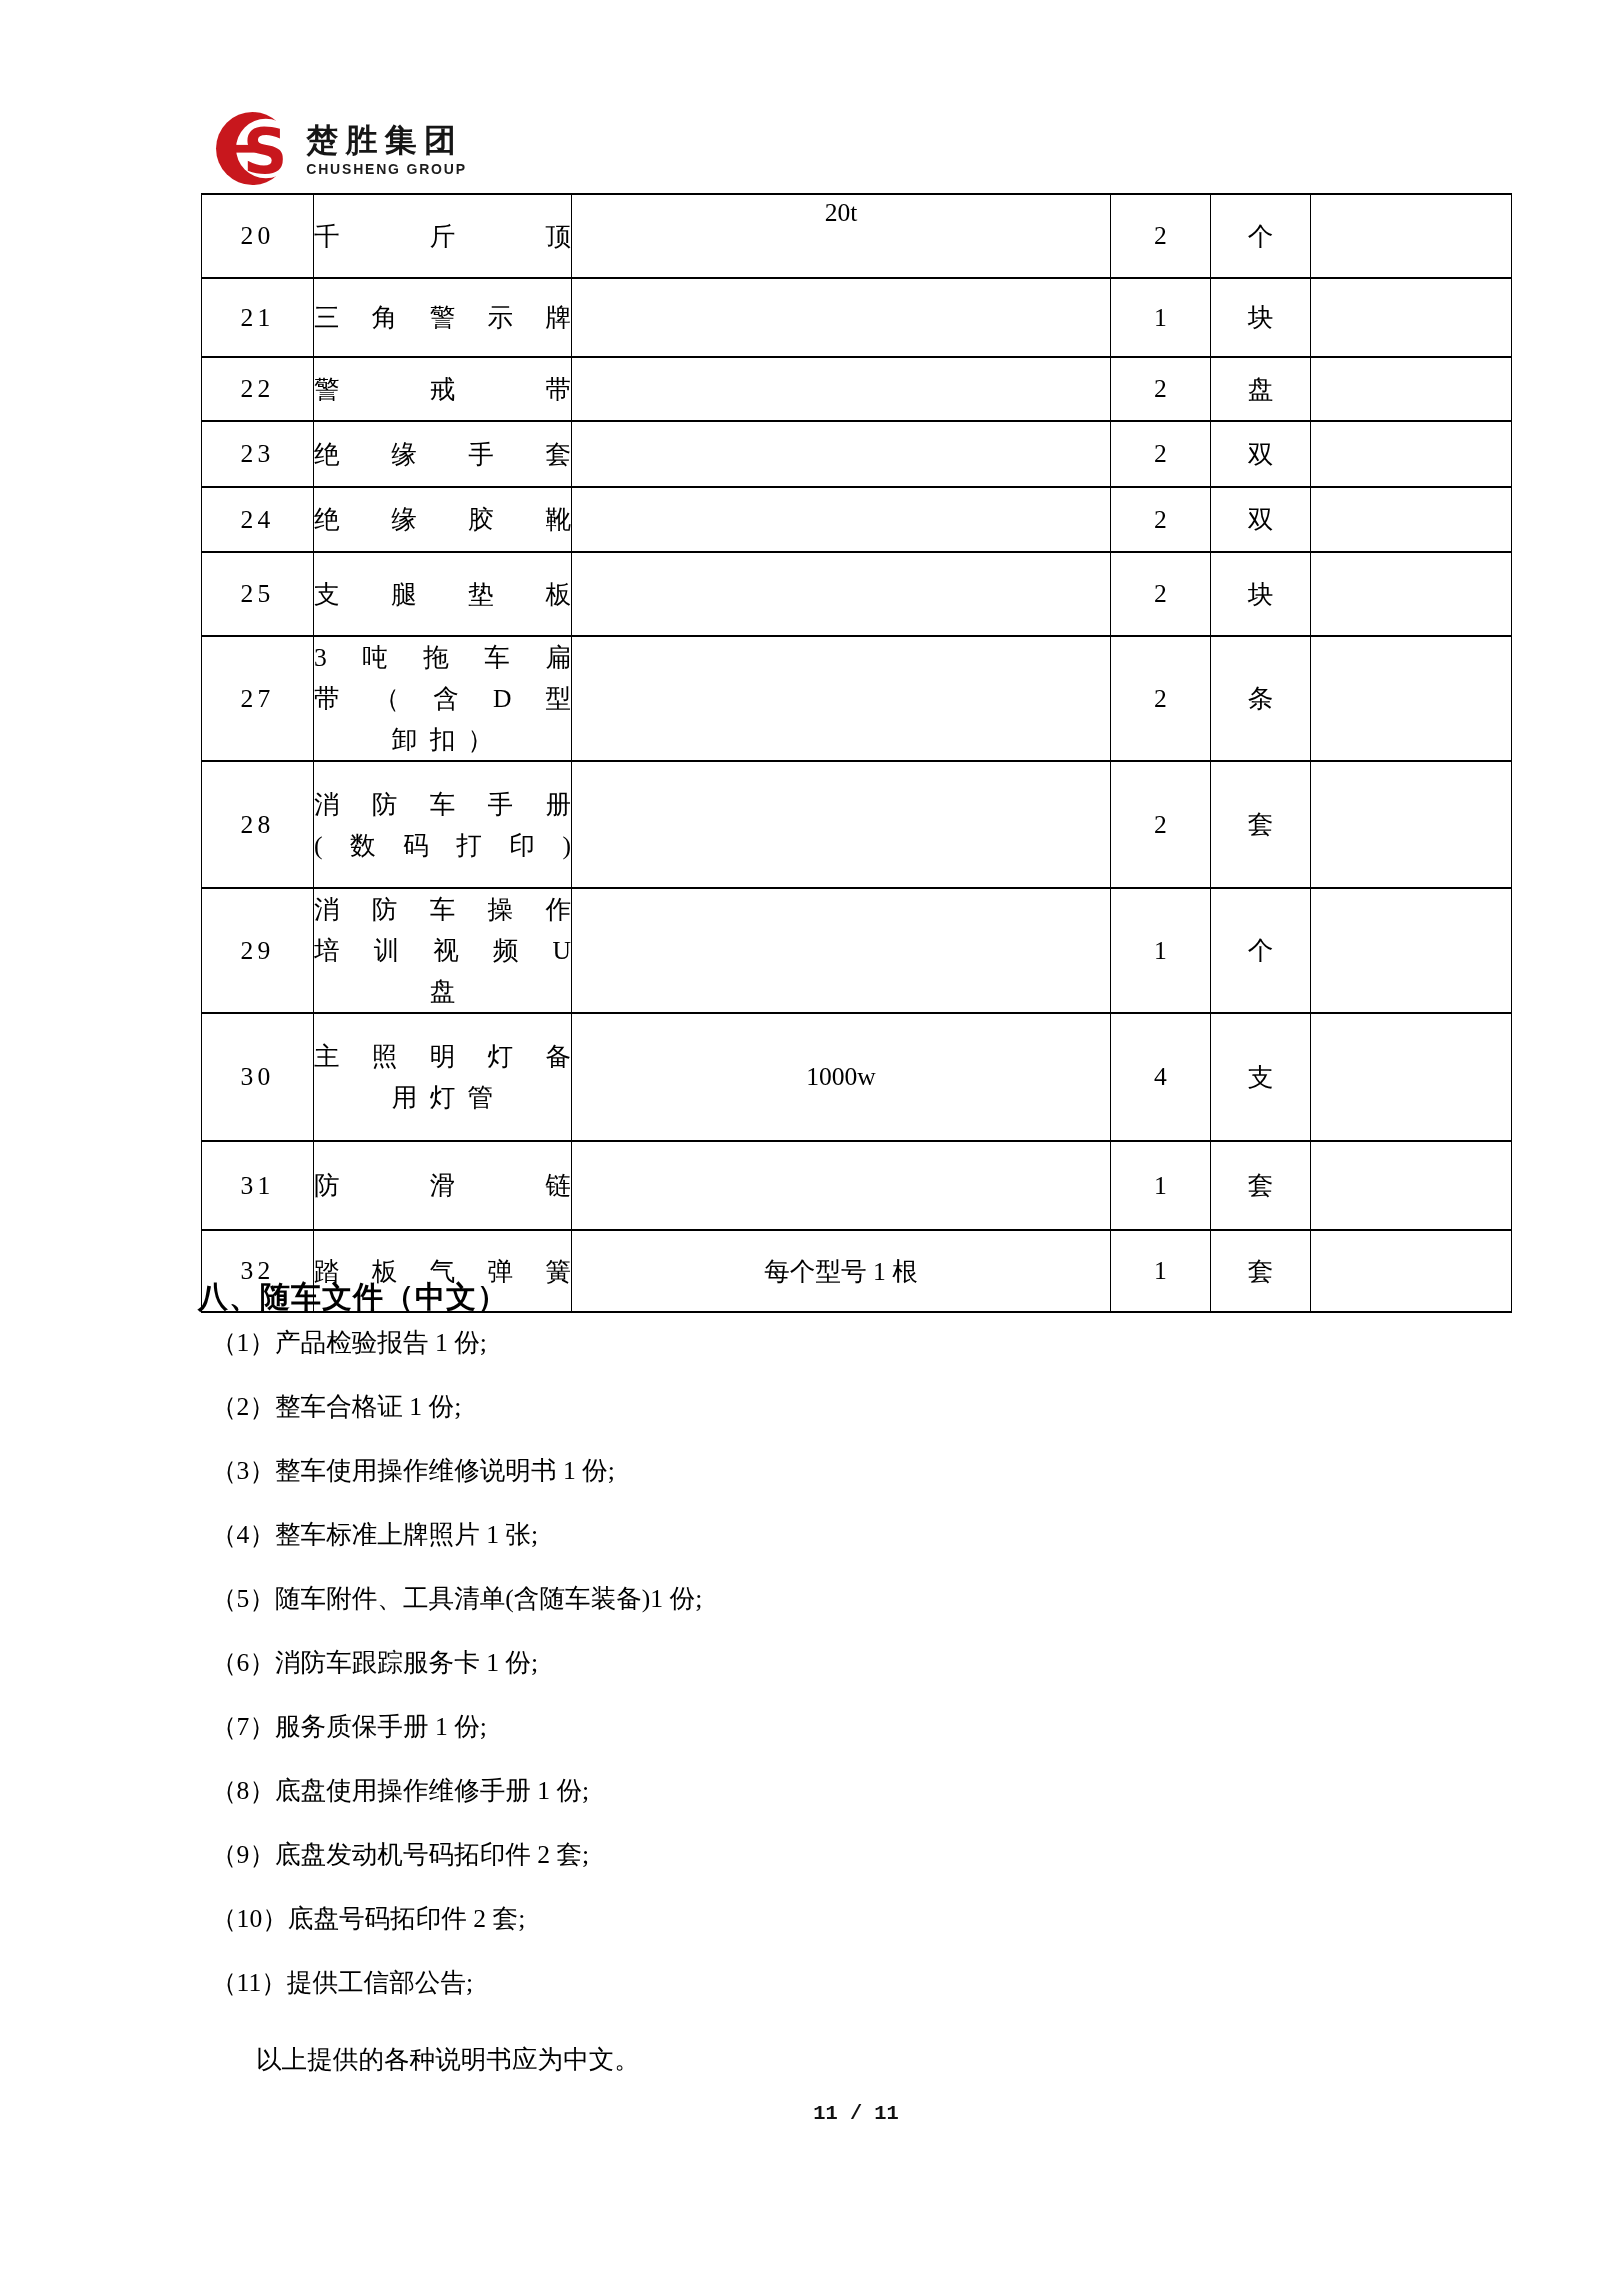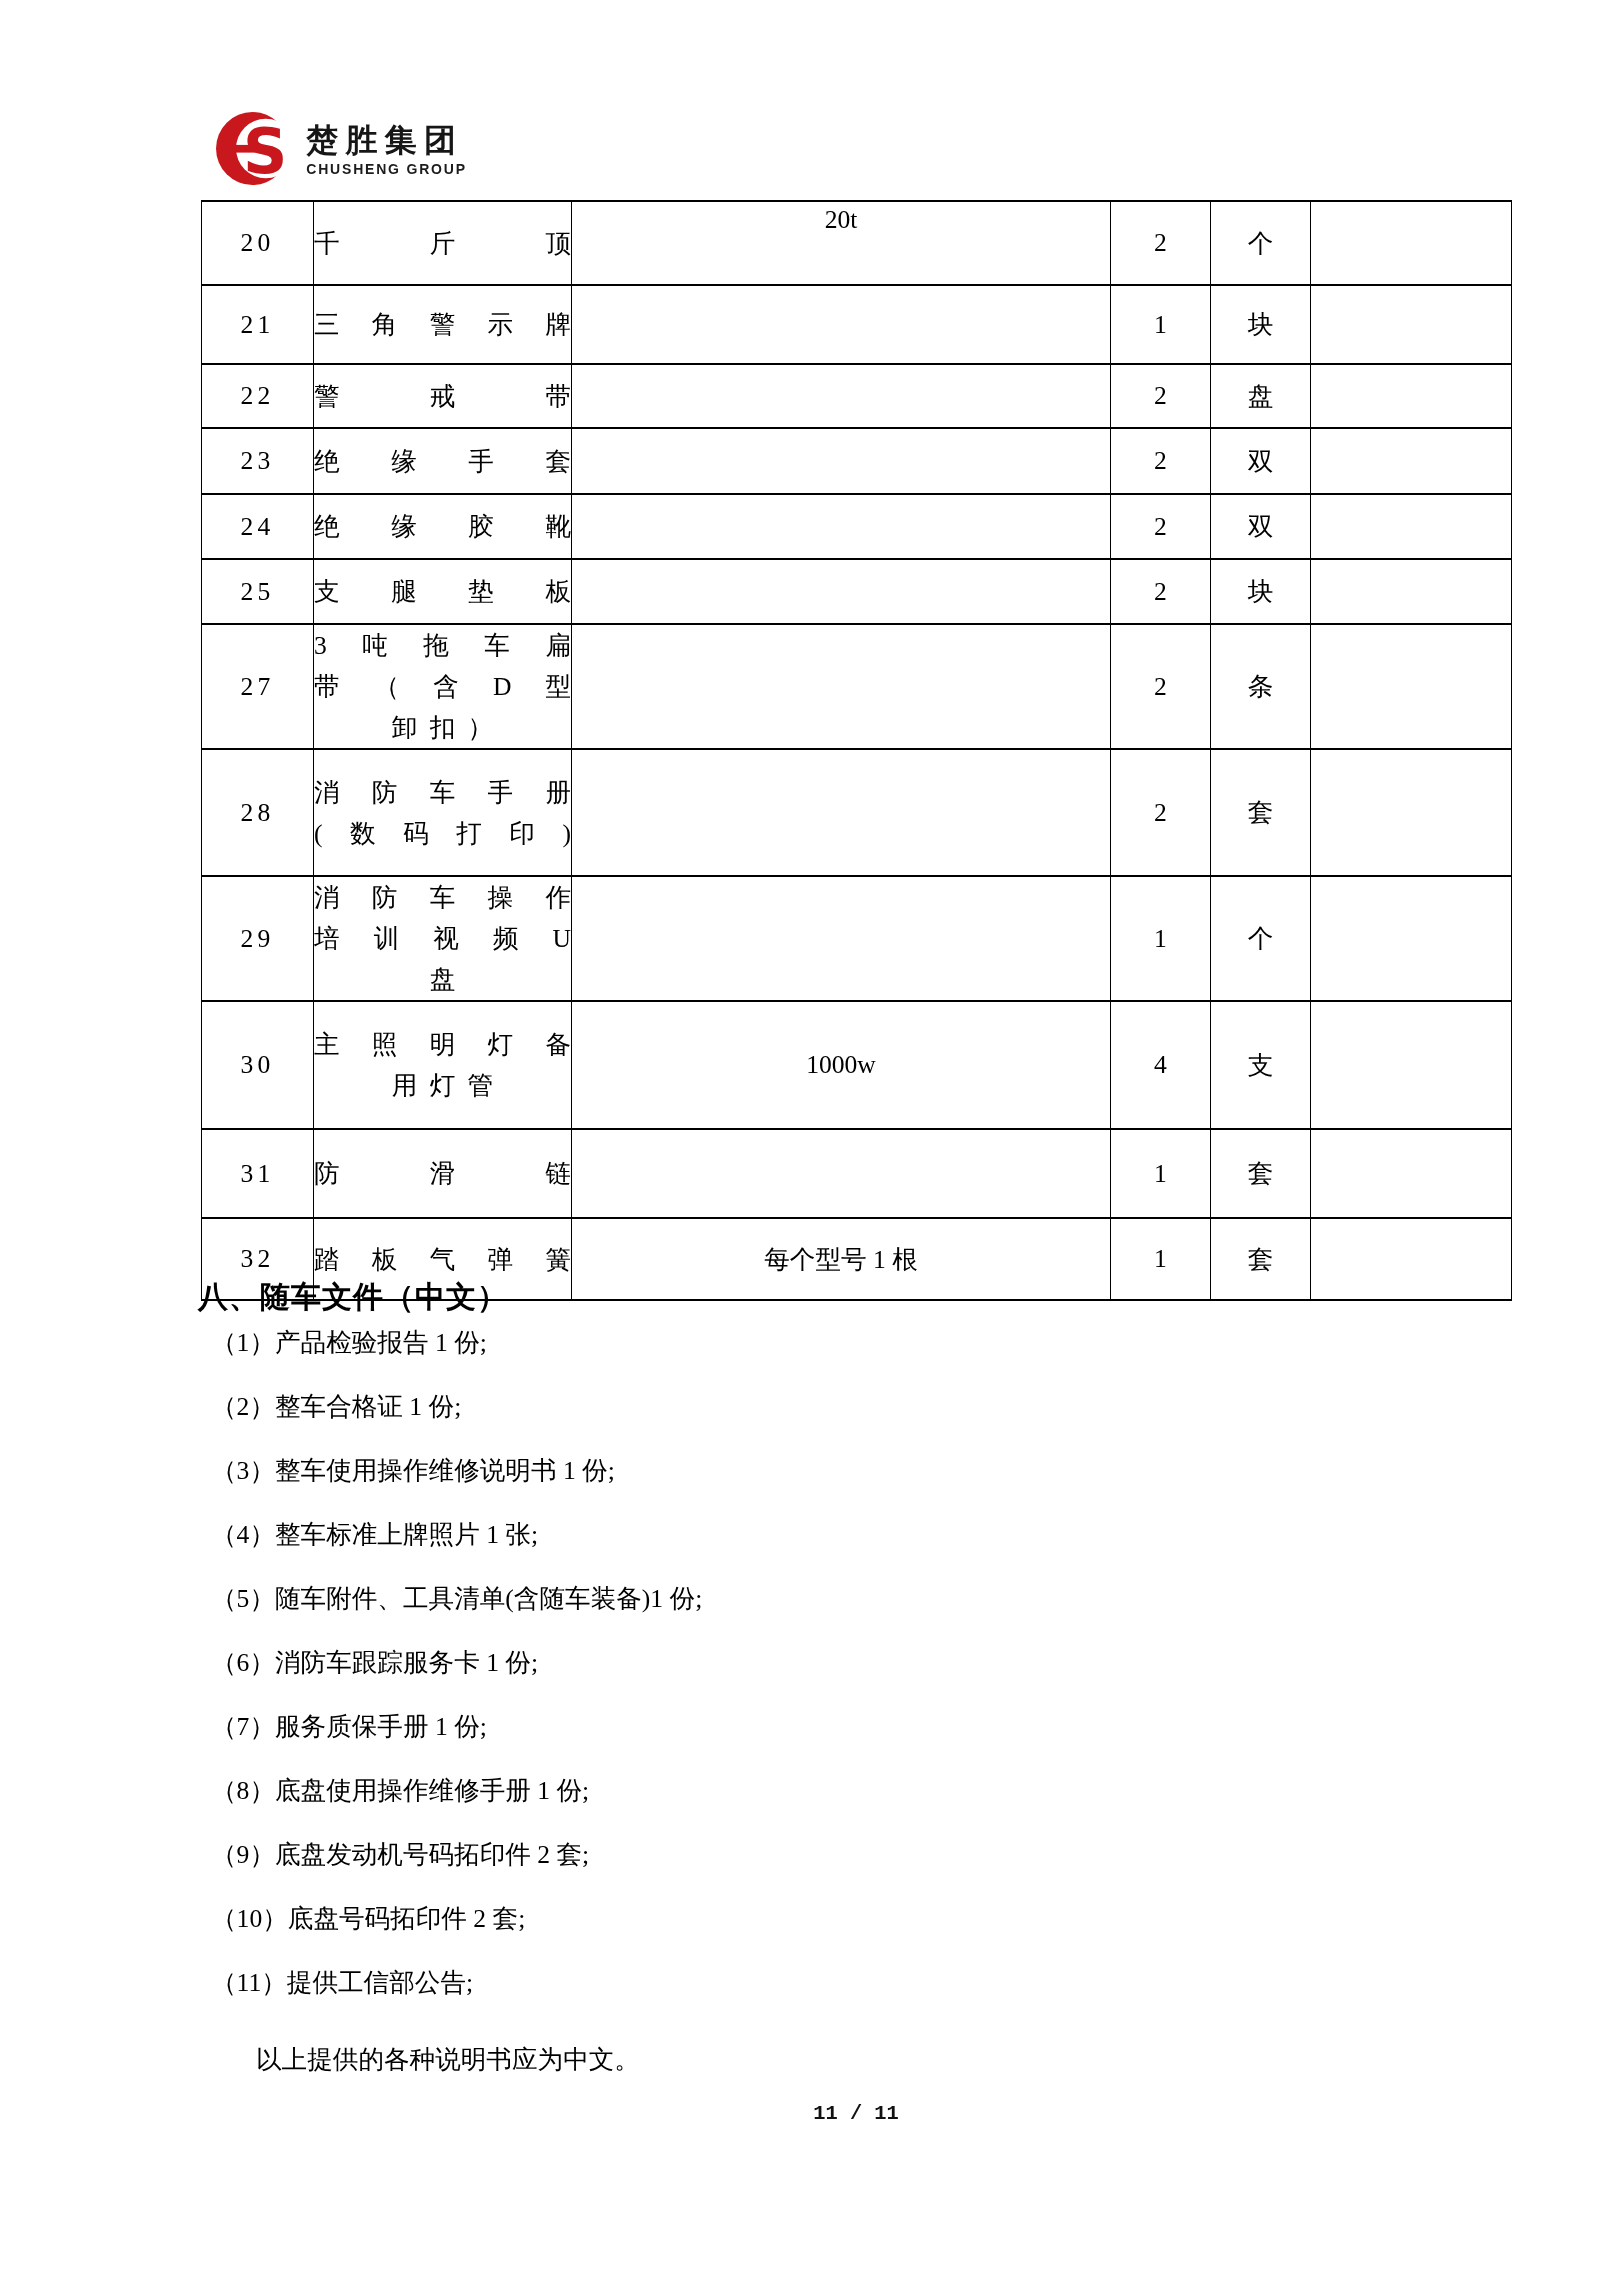--- a/index.html
+++ b/index.html
@@ -11,31 +11,31 @@
   .logo{position:absolute;left:215px;top:110px;display:flex;align-items:flex-start;}
   .logo-mark{width:77px;height:77px;display:block;}
   .logo-text{margin-left:14.3px;padding-top:14.3px;}
   .logo-cn{font-family:"Liberation Sans","DejaVu Sans",sans-serif;font-weight:700;
            font-size:32px;letter-spacing:7.2px;color:#161616;line-height:1;white-space:nowrap;}
   .logo-en{font-family:"Liberation Sans","DejaVu Sans",sans-serif;font-weight:700;
            font-size:14px;letter-spacing:1.8px;color:#1c1c1c;margin-top:5.1px;white-space:nowrap;}
 
   
   table.equip{position:absolute;left:201px;top:193px;width:1309px;
-              border-collapse:collapse;table-layout:fixed;margin-top:7px;}
+              border-collapse:collapse;table-layout:fixed;}
   table.equip td{border-left:1.5px solid #000;border-right:1.5px solid #000;
                  border-top:2.6px solid #000;border-bottom:2.6px solid #000;
                  font-size:25.6px;text-align:center;vertical-align:middle;
                  padding:0;overflow:hidden;}
   #rows tr:nth-of-type(1){height:84px}
   #rows tr:nth-of-type(2){height:79px}
   #rows tr:nth-of-type(3){height:64px}
   #rows tr:nth-of-type(4){height:66px}
   #rows tr:nth-of-type(5){height:65px}
-  #rows tr:nth-of-type(6){height:65px}
+  #rows tr:nth-of-type(6){height:84px}
   #rows tr:nth-of-type(7){height:83px}
   #rows tr:nth-of-type(8){height:127px}
   #rows tr:nth-of-type(9){height:91px}
   #rows tr:nth-of-type(10){height:128px}
   #rows tr:nth-of-type(11){height:89px}
   #rows tr:nth-of-type(12){height:82px}
   #rows tr:nth-of-type(13){height:61px}
   td.c-num{letter-spacing:4.1px;}
   td.c-name{padding:0 25.6px;}
   td.c-spec{font-size:24.5px;}

